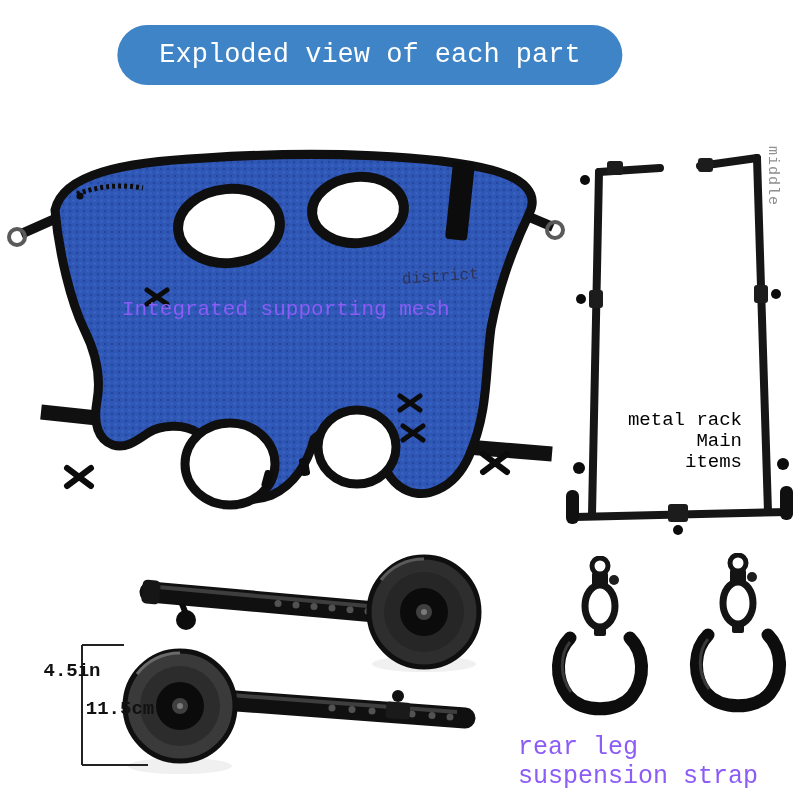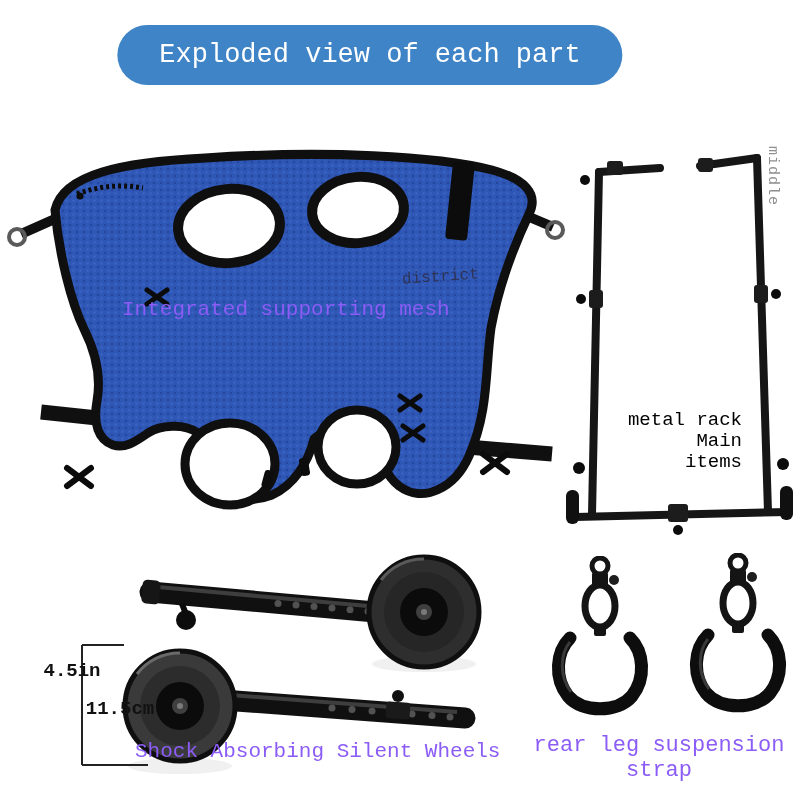--- a/index.html
+++ b/index.html
@@ -9,21 +9,21 @@
   .banner{top:25px;left:370px;transform:translateX(-50%);
           background:#3e84c6;color:#ffffff;border-radius:34px;
           padding:15px 42px;font-size:27px;white-space:nowrap;}
   .lbl{color:#8b5cf6;}
   .mesh-label{left:122px;top:298px;font-size:21px;}
   .watermark{left:402px;top:268px;font-size:16px;color:#2e2e46;opacity:.85;transform:rotate(-4deg);}
   .rack-label{left:612px;top:366px;width:130px;text-align:right;font-size:19px;line-height:21px;margin-top:44px;}
   .middle-label{left:764px;top:146px;font-size:15px;color:#8f8f8f;
                 writing-mode:vertical-rl;letter-spacing:1px;}
   .wheels-label{left:135px;top:740px;font-size:21px;}
-  .straps-label{left:518px;top:733px;font-size:22px;text-align:center;}
+  .straps-label{left:518px;top:733px;font-size:25px;}
   .dim{left:34px;width:76px;text-align:center;font-size:19px;font-weight:700;color:#111;}
   .dim-in{top:640px;margin-top:20px;}
   .dim-cm{top:698px;margin-left:48px;}
   svg{display:block;}
 </style>
 </head>
 <body>
 
 <div id="stage">
 
@@ -187,16 +187,15 @@
     <div>metal rack</div>
     <div>Main</div>
     <div>items</div>
   </div>
 
   <div class="abs middle-label">middle</div>
 
   <div class="abs dim dim-in">4.5in</div>
   <div class="abs dim dim-cm">11.5cm</div>
 
-  <div class="abs lbl wheels-label">Shock Absorbing Silent Wheels</div>
   <div class="abs lbl straps-label">rear leg suspension strap</div>
 
 </div>
 
 </body></html>

